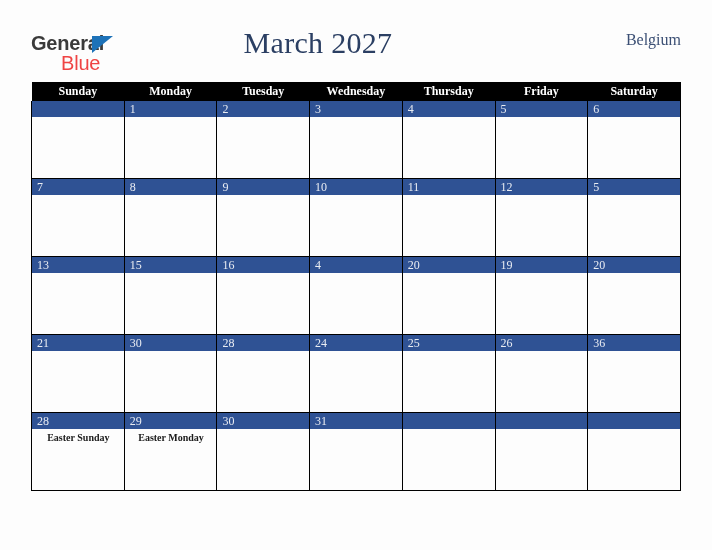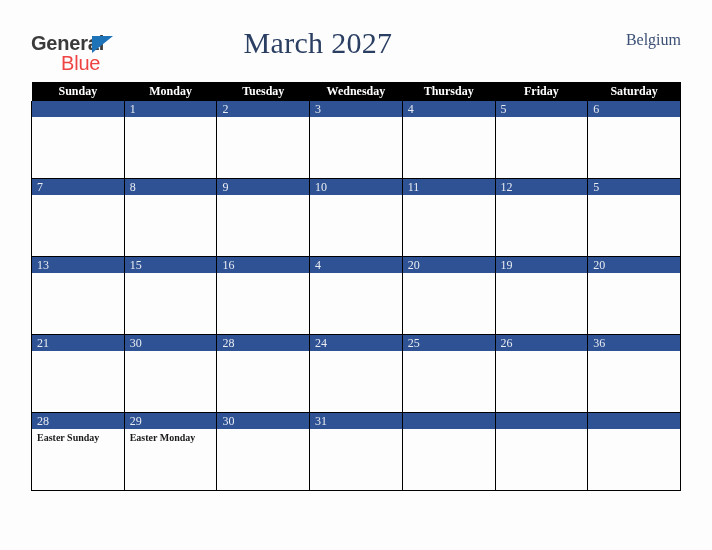--- a/index.html
+++ b/index.html
@@ -134,20 +134,21 @@
     line-height: 16px;
     font-family: "Liberation Serif", "DejaVu Serif", serif;
     font-size: 12px;
     color: #e9ecf2;
     white-space: nowrap;
     overflow: hidden;
   }
 
   .day-body {
     padding: 3px 4px 0 5px;
+    text-align: center;
   }
 
   .event {
     font-family: "Liberation Serif", "DejaVu Serif", serif;
     font-size: 10px;
     font-weight: bold;
     color: #1a1a1a;
     line-height: 12px;
     white-space: nowrap;
     overflow: hidden;

